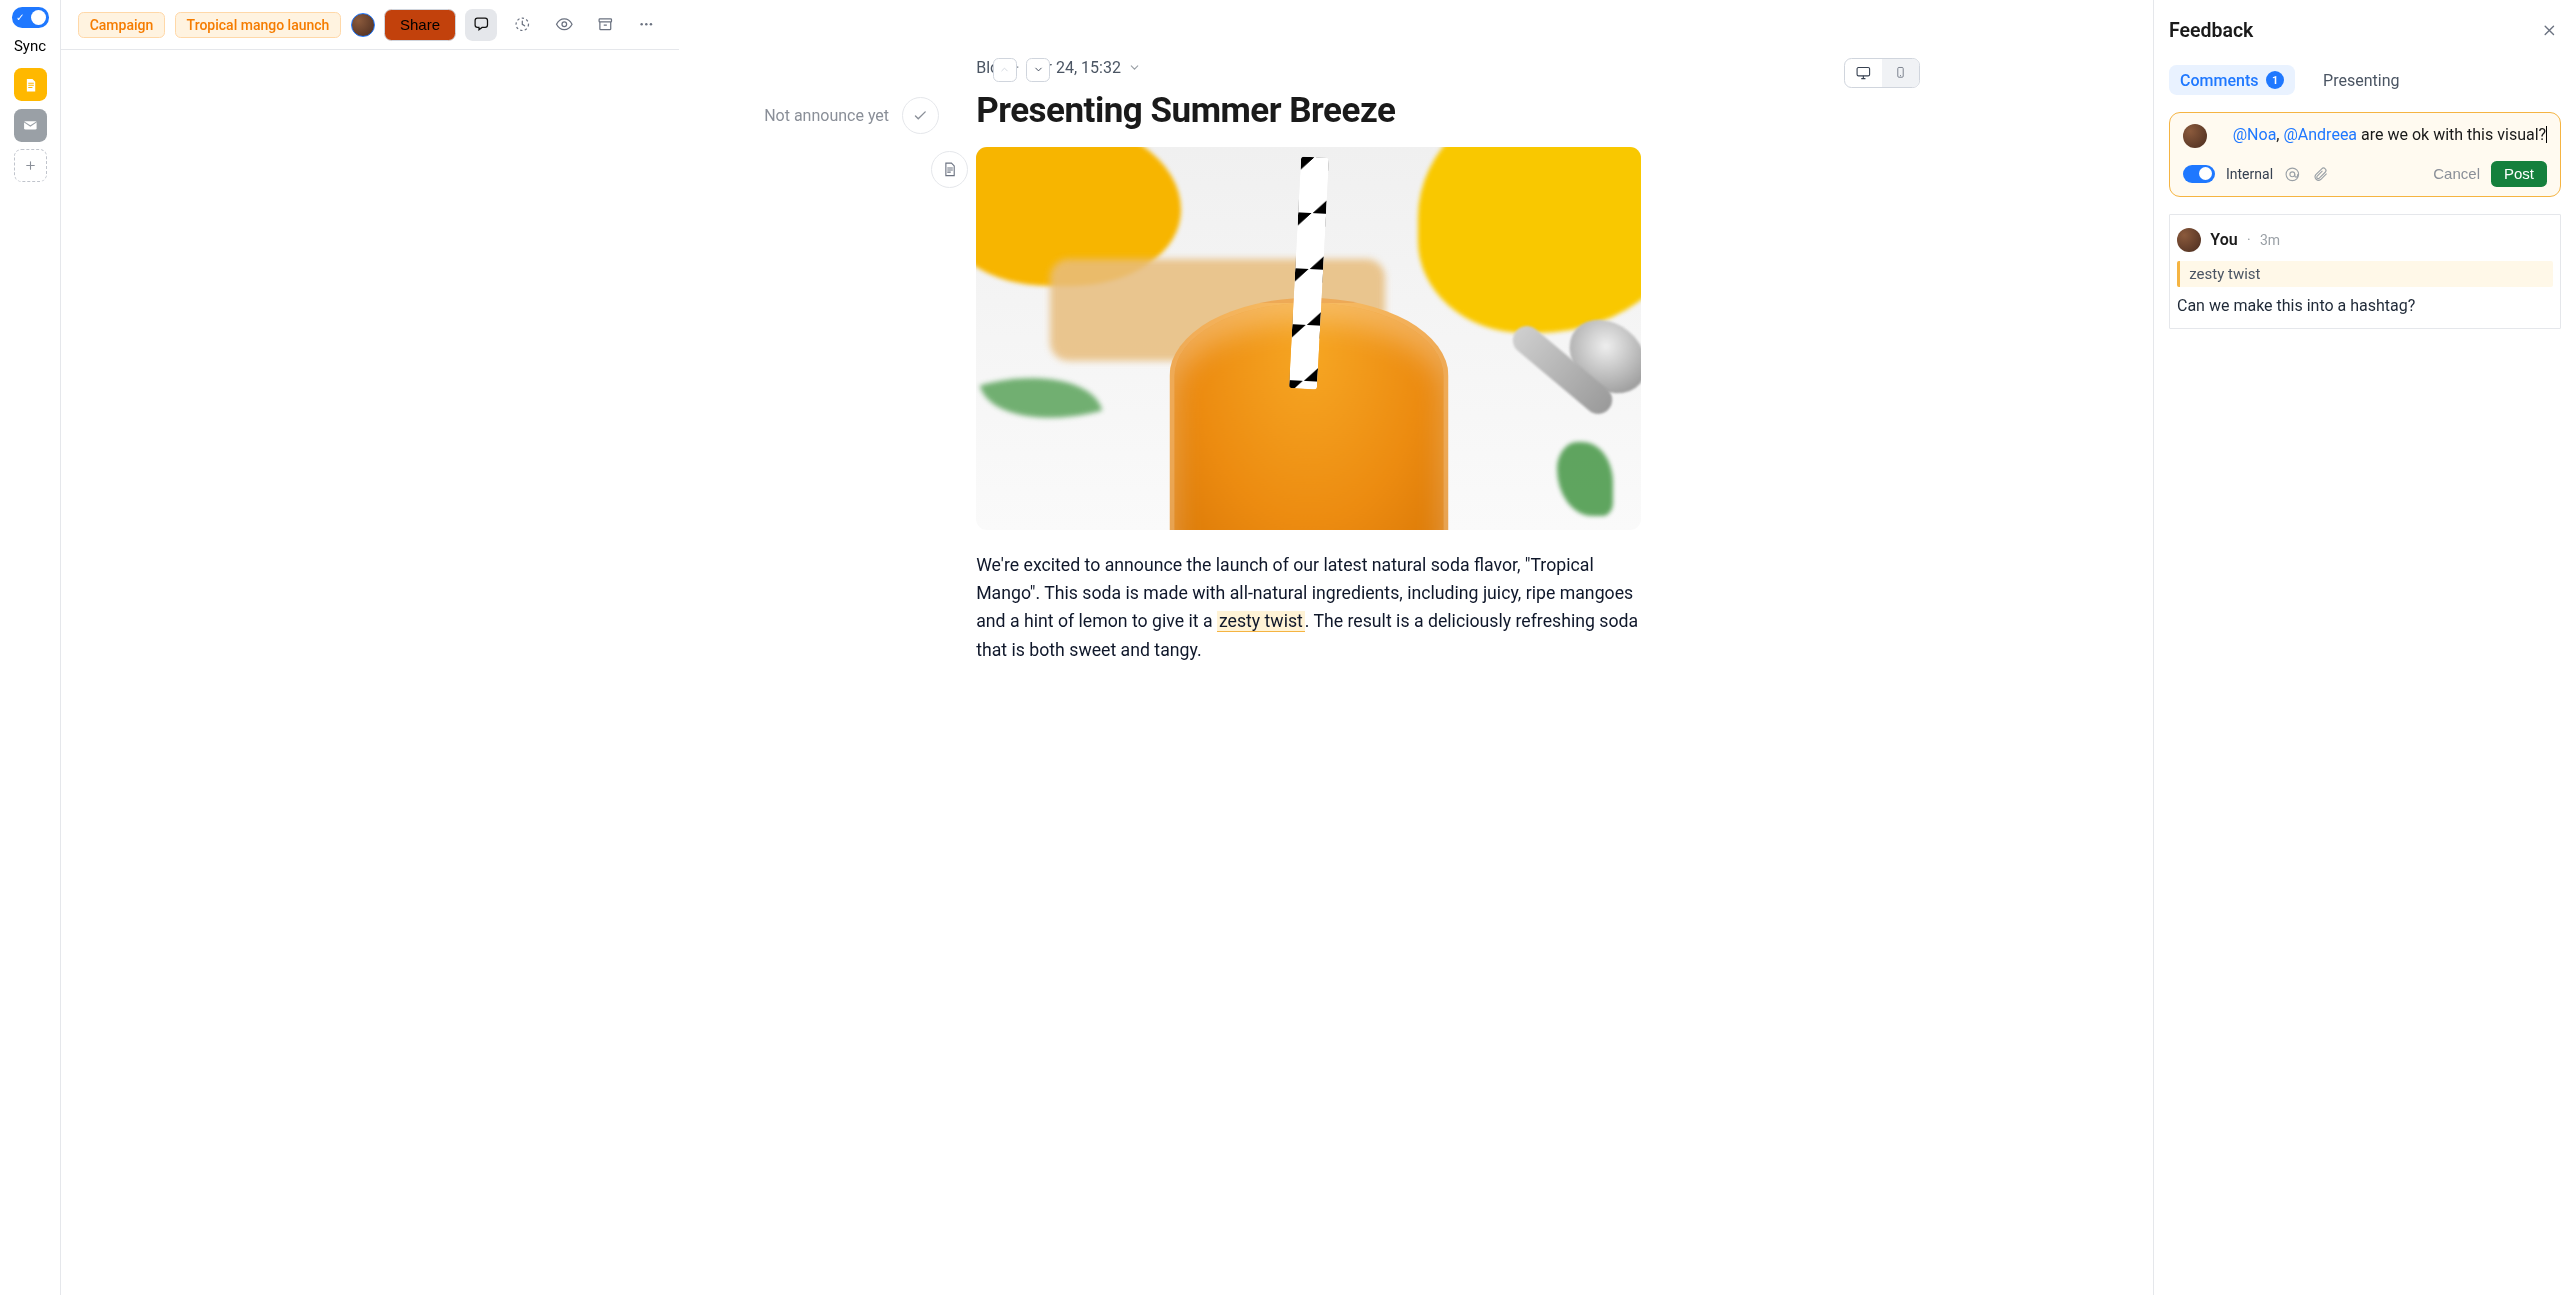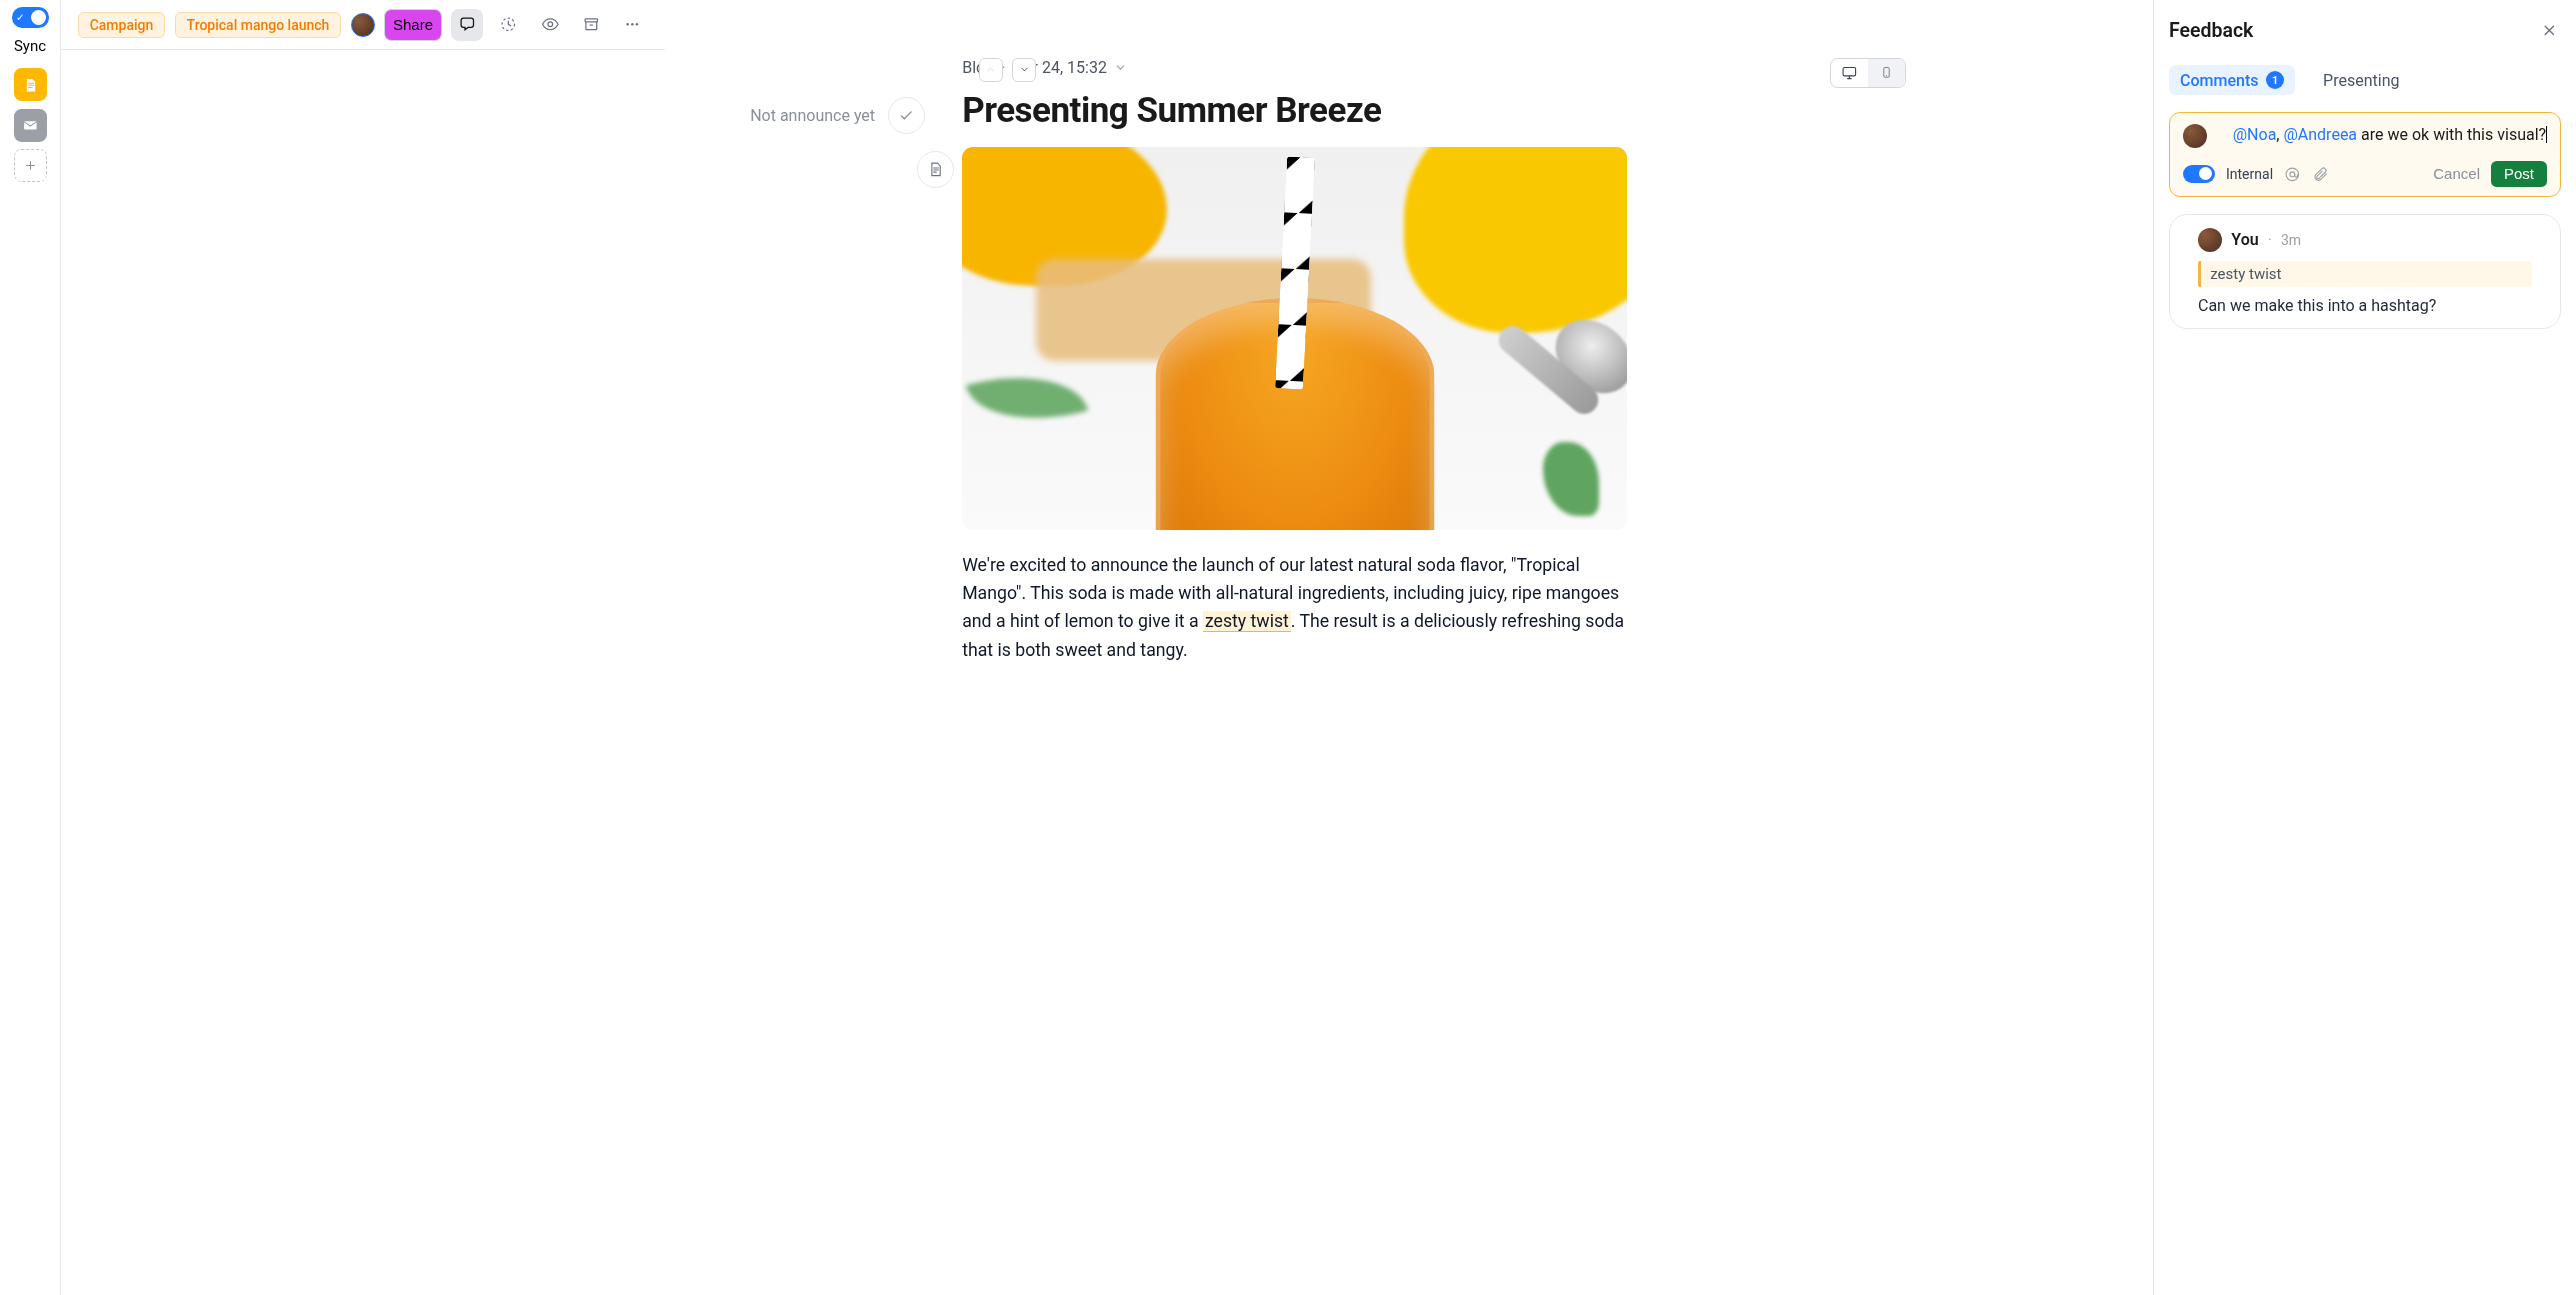--- a/index.html
+++ b/index.html
@@ -49,22 +49,22 @@
     background: #fff3e0; color: #f57c00; border: 0.9px solid #ffd8a8;
     margin-right: 9.3px;
   }
   .topbar-right { margin-left: auto; display: flex; align-items: center; gap: 9.3px; }
   .avatar-sm {
     width: 24px; height: 24px; border-radius: 50%;
     background: radial-gradient(circle at 30% 30%, #8b5a3c, #4a2c1f);
     border: 1.9px solid #1f78ff;
   }
   .share-btn {
-    height: 32px; padding: 0 8px; border: 0.9px solid #d0d5dd; border-radius: 7.4px;
-    background: #d946ef; font-size: 15px; display: flex; align-items: center; cursor: pointer;
+    height: 32px; padding: 0 15px; border: 0.9px solid #d0d5dd; border-radius: 7.4px;
+    background: #c2410c; font-size: 15px; display: flex; align-items: center; cursor: pointer;
   }
   .icon-btn {
     width: 32px; height: 32px; border-radius: 7.4px;
     display: flex; align-items: center; justify-content: center;
     color: #6b7280; cursor: pointer;
   }
   .icon-btn.active { background: #e5e7eb; color: #111; }
 
   
   .content-row { flex: 1; display: flex; overflow: hidden; }
@@ -178,21 +178,21 @@
     width: 32px; height: 18.6px; border-radius: 9.3px; background:#1f78ff; position:relative;
   }
   .mini-toggle .knob { position:absolute; width:13px; height:13px; border-radius:50%; background:#fff; right:2.8px; top:2.8px; }
   .internal-label { font-size: 14px; color:#374151; }
   .tiny-icon { color:#9aa0a6; font-size:16px; cursor:pointer; }
   .composer-actions .spacer { flex:1; }
   .btn-ghost { background:none; border:none; color:#8a8f98; font-size:15px; cursor:pointer; }
   .btn-primary { background:#15803d; color:#fff; border:none; border-radius:5.6px; padding:4.6px 13px; font-size:15px; cursor:pointer; }
 
   .comment-card {
-    border: 0.9px solid #e5e7eb; border-radius: 18px; padding: 13px 28px;
+    border: 0.9px solid #e5e7eb; border-radius: 1px; padding: 13px 7px;
   }
   .cc-header { display:flex; align-items:center; gap:9.3px; }
   .cc-name { font-weight:600; font-size:16px; }
   .cc-time { color:#9aa0a6; font-size:14px; }
   .cc-quote {
     margin-top: 9.3px; padding: 3.7px 9.3px;
     border-left: 3.7px solid #f5b442; background:#fff8e8; color:#4b5563; font-size:15px; border-radius:1.9px;
   }
   .cc-body { margin-top: 9.3px; font-size:16px; color:#1f2937; }
 

